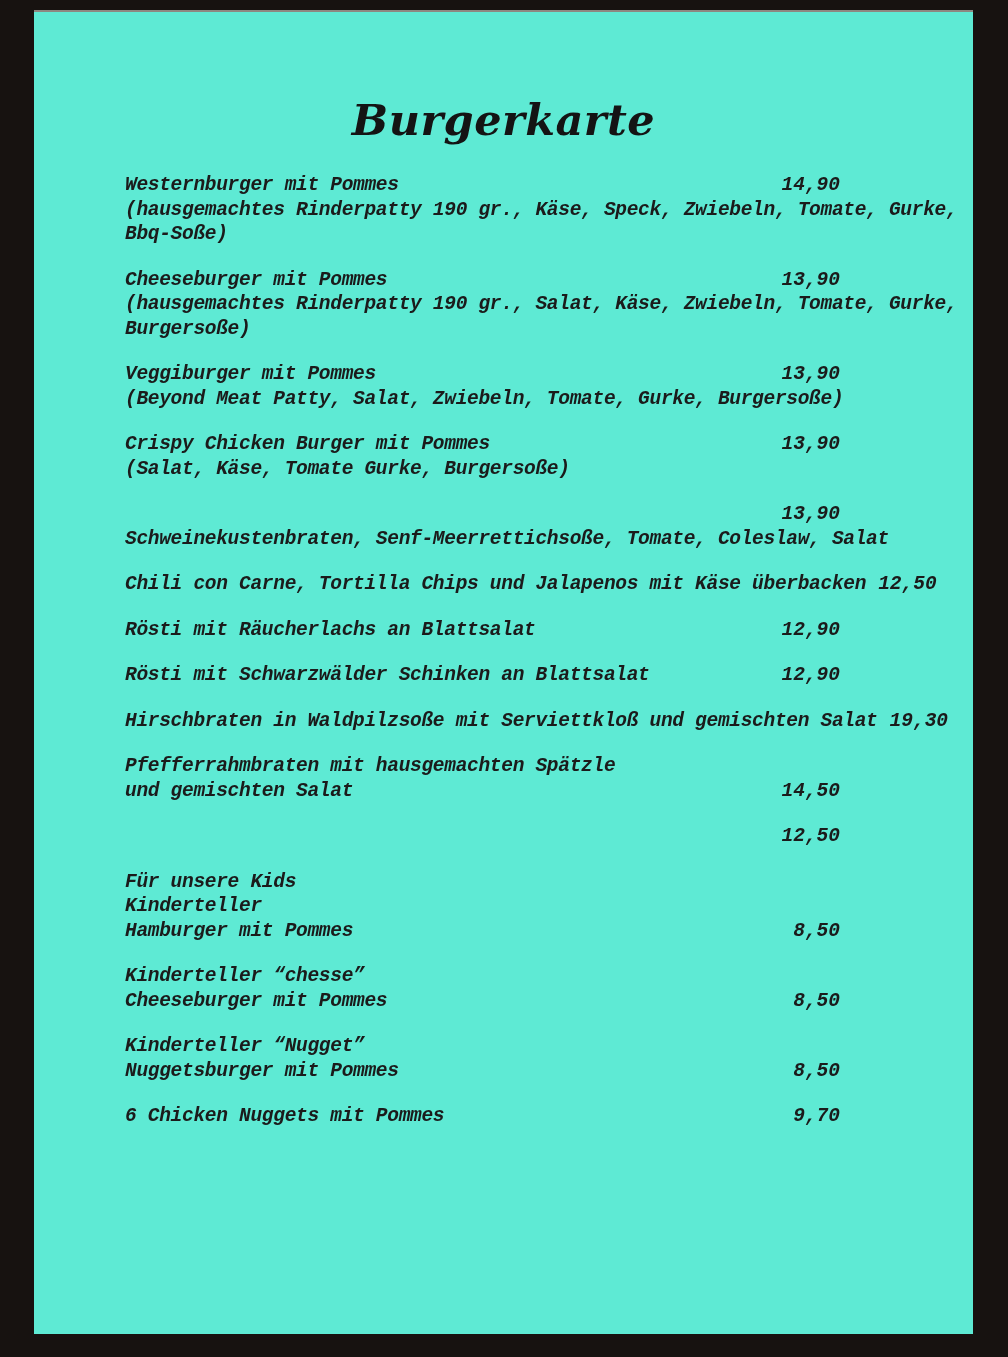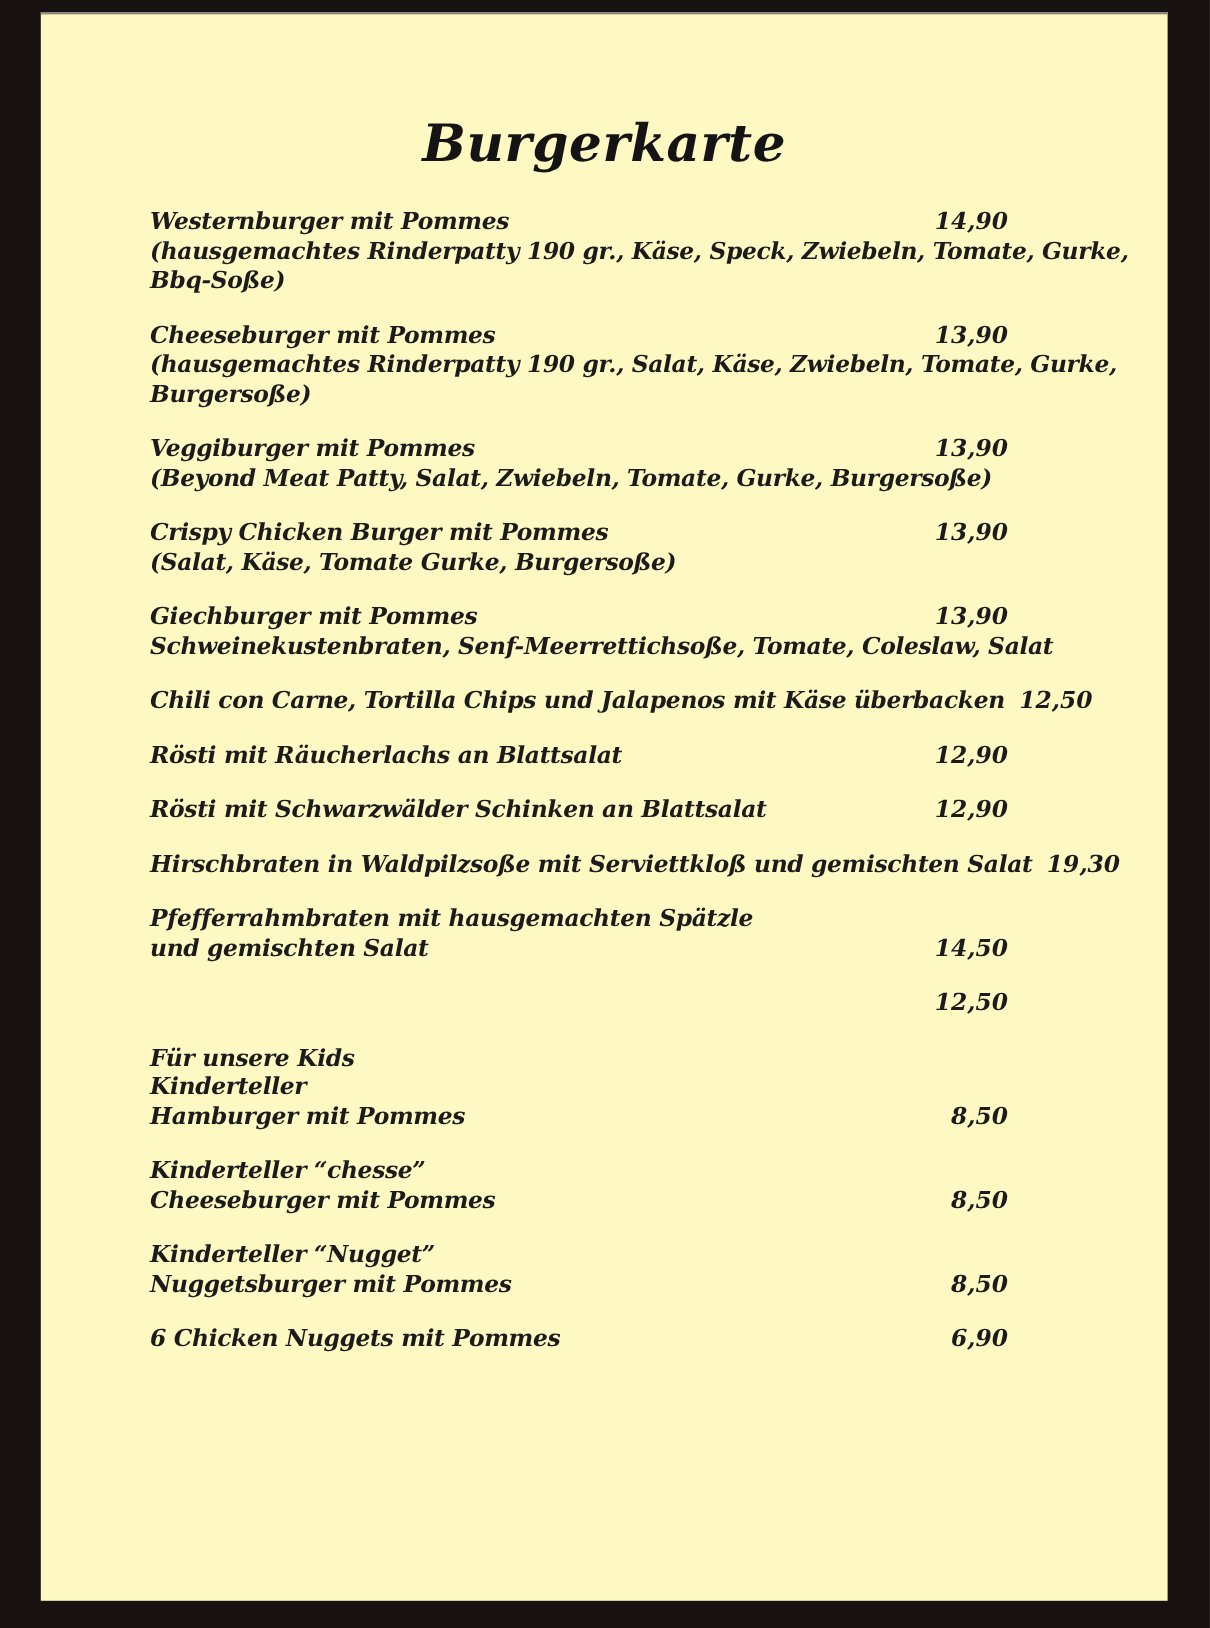--- a/index.html
+++ b/index.html
@@ -3,21 +3,21 @@
 <meta charset="utf-8">
 <style>
   html,body{margin:0;padding:0;background:#171210;}
   .frame{
     width:1008px;height:1357px;box-sizing:border-box;
     background:#171210;
     padding:10px 35px 23px 34px;
     position:relative;
   }
   .paper{
-    background:#fef9c3;
+    background:#5eead4;
     width:100%;height:100%;box-sizing:border-box;
     border-top:2px solid #8d8881;
     padding:84px 133px 0 91px;
     overflow:hidden;
     font-family:"DejaVu Serif", serif;
     font-style:italic;
     font-weight:700;
     color:#1b1b1b;
   }
   .menu-title{
@@ -31,20 +31,21 @@
     line-height:1.15;
   }
   .menu-items{display:block;}
   .menu-item{margin:0 0 21px 0;}
   .line{
     display:flex;
     align-items:baseline;
     line-height:24.5px;
     font-size:19.5px;
     letter-spacing:-0.3px;
+    font-family:Liberation Mono, monospace;
   }
   .txt{white-space:nowrap;}
   .price{
     margin-left:auto;
     padding-left:12px;
     letter-spacing:0;
   }
 </style>
 </head>
 <body>
@@ -90,21 +91,20 @@
           <div class="line">
             <span class="txt">Crispy Chicken Burger mit Pommes</span>
             <span class="price">13,90</span>
           </div>
           <div class="line">
             <span class="txt">(Salat, Käse, Tomate Gurke, Burgersoße)</span>
           </div>
         </div>
         <div class="menu-item">
           <div class="line">
-            <span class="txt">Giechburger mit Pommes</span>
             <span class="price">13,90</span>
           </div>
           <div class="line">
             <span class="txt">Schweinekustenbraten, Senf-Meerrettichsoße, Tomate, Coleslaw, Salat</span>
           </div>
         </div>
         <div class="menu-item">
           <div class="line">
             <span class="txt">Chili con Carne, Tortilla Chips und Jalapenos mit Käse überbacken</span>
             <span class="price">12,50</span>
@@ -168,18 +168,18 @@
             <span class="txt">Kinderteller “Nugget”</span>
           </div>
           <div class="line">
             <span class="txt">Nuggetsburger mit Pommes</span>
             <span class="price">8,50</span>
           </div>
         </div>
         <div class="menu-item">
           <div class="line">
             <span class="txt">6 Chicken Nuggets mit Pommes</span>
-            <span class="price">6,90</span>
+            <span class="price">9,70</span>
           </div>
         </div>
       </section>
   </main>
 </div>
 
 </body></html>

